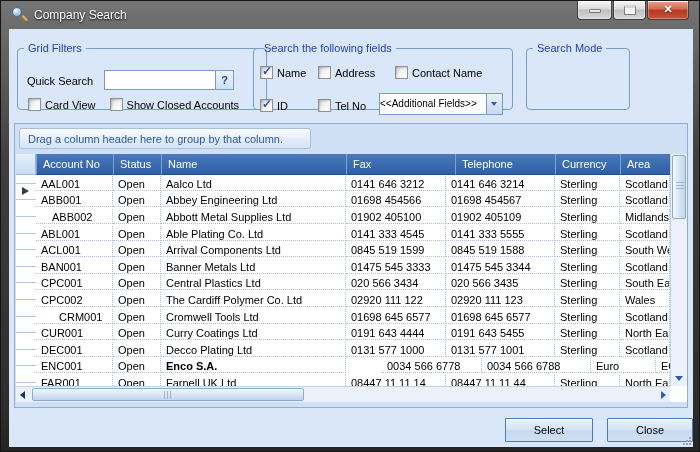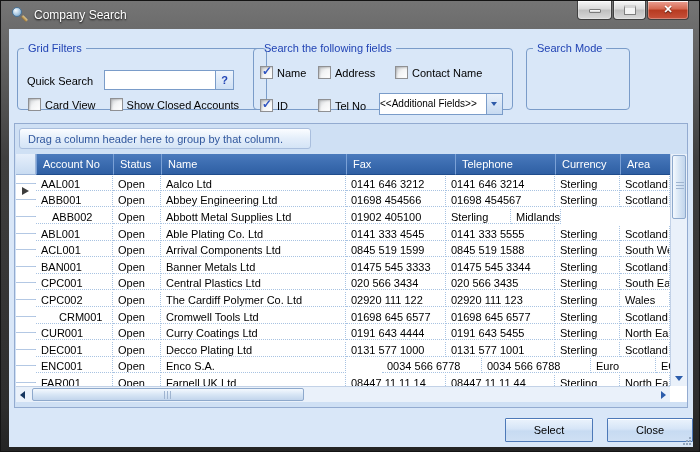--- a/index.html
+++ b/index.html
@@ -246,20 +246,21 @@
               <div class="cell" style="width: 109px;">01698 454567</div>
               <div class="cell" style="width: 65px;">Sterling</div>
               <div class="cell" style="width: 50px;">Scotland</div>
             </div>
             <div class="grid-row">
               <div class="sel-c"></div>
               <div class="cell" style="width: 77px; padding-left: 16px;">ABB002</div>
               <div class="cell" style="width: 48px;">Open</div>
               <div class="cell" style="width: 185px;">Abbott Metal Supplies Ltd</div>
               <div class="cell" style="width: 100px;">01902 405100</div>
+              <div class="cell" style="width: 109px;">01902 405109</div>
               <div class="cell" style="width: 65px;">Sterling</div>
               <div class="cell" style="width: 50px;">Midlands</div>
             </div>
             <div class="grid-row">
               <div class="sel-c"></div>
               <div class="cell" style="width: 77px;">ABL001</div>
               <div class="cell" style="width: 48px;">Open</div>
               <div class="cell" style="width: 185px;">Able Plating Co. Ltd</div>
               <div class="cell" style="width: 100px;">0141 333 4545</div>
               <div class="cell" style="width: 109px;">0141 333 5555</div>
@@ -333,21 +334,21 @@
               <div class="cell" style="width: 185px;">Decco Plating Ltd</div>
               <div class="cell" style="width: 100px;">0131 577 1000</div>
               <div class="cell" style="width: 109px;">0131 577 1001</div>
               <div class="cell" style="width: 65px;">Sterling</div>
               <div class="cell" style="width: 50px;">Scotland</div>
             </div>
             <div class="grid-row">
               <div class="sel-c"></div>
               <div class="cell" style="width: 77px;">ENC001</div>
               <div class="cell" style="width: 48px;">Open</div>
-              <div class="cell" style="width: 185px;">Enco S.A.</div>
+              <div class="cell" style="width: 185px; font-weight: bold;">Enco S.A.</div>
               <div class="cell" style="width: 100px; margin-left: 36px;">0034 566 6778</div>
               <div class="cell" style="width: 109px;">0034 566 6788</div>
               <div class="cell" style="width: 65px;">Euro</div>
               <div class="cell" style="width: 50px;">EC Count</div>
             </div>
             <div class="grid-row">
               <div class="sel-c"></div>
               <div class="cell" style="width: 77px;">FAR001</div>
               <div class="cell" style="width: 48px;">Open</div>
               <div class="cell" style="width: 185px;">Farnell UK Ltd</div>

